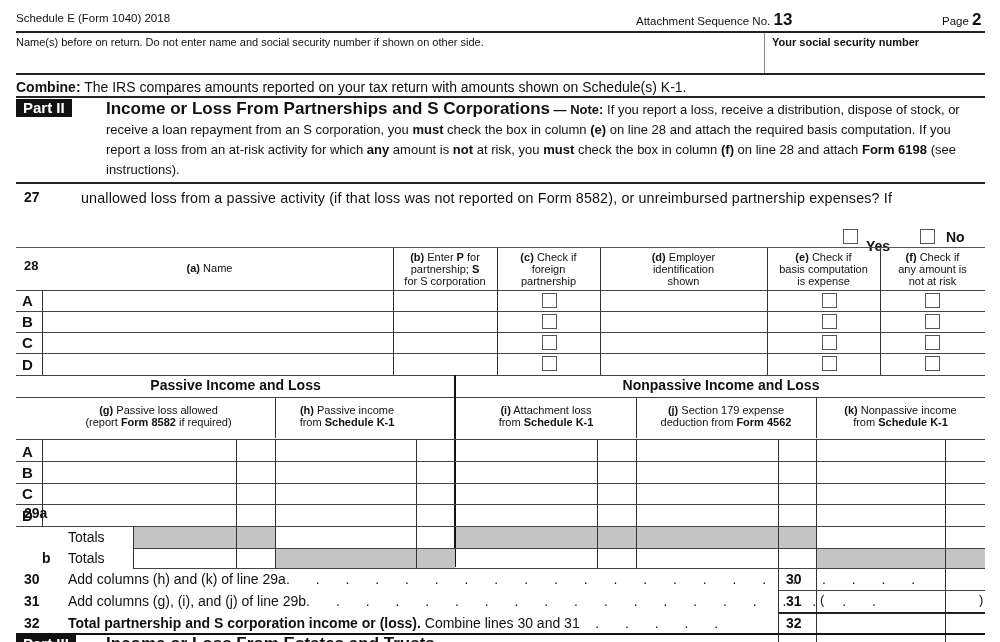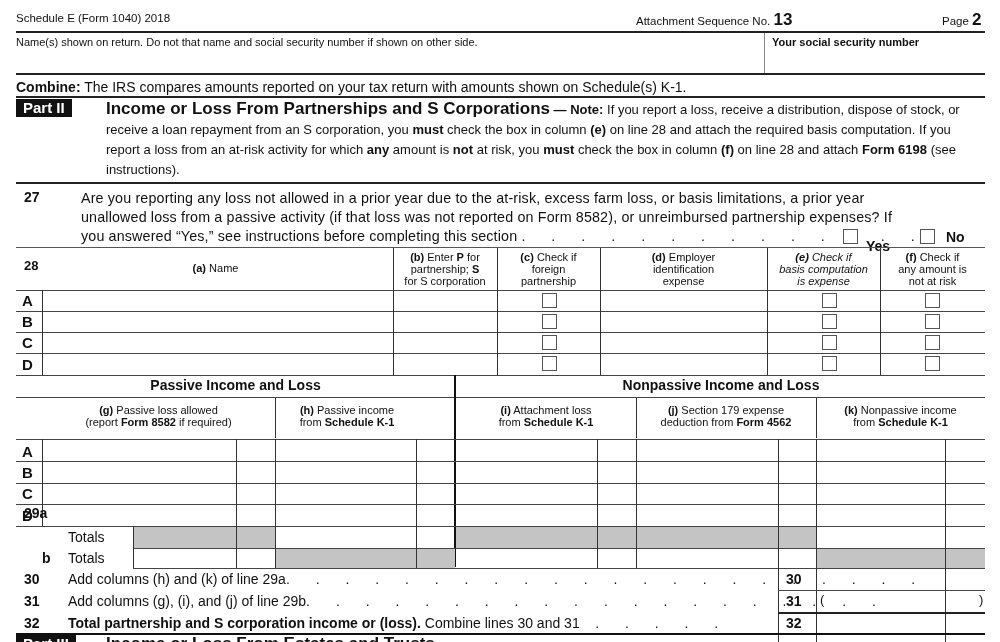--- a/index.html
+++ b/index.html
@@ -27,21 +27,21 @@
 <div class="abs" style="left:636px;top:10px;font-size:11.5px;text-align:right;">
   <span>Attachment Sequence No.</span>
   <span class="b" style="font-size:17px;">13</span>
 </div>
 <div class="abs" style="left:942px;top:10px;font-size:11.5px;">
   <span>Page</span>
   <span class="b" style="font-size:17px;">2</span>
 </div>
 <div class="hline" style="left:16px;top:31px;width:969px;height:2px;"></div>
 
-<div class="abs small" style="left:16px;top:36px;">Name(s) shown on return. Do not that name and social security number if shown on other side.</div>
+<div class="abs small" style="left:16px;top:36px;">Name(s) before on return. Do not enter name and social security number if shown on other side.</div>
 <input class="field" style="left: 16px; top: 50px; width: 745px; height: 22px;" value="">
 <div class="vline" style="left:764px;top:33px;width:1px;height:41px;background:#888;"></div>
 <div class="abs small b" style="left:772px;top:36px;">Your social security number</div>
 <input class="field" style="left: 772px; top: 50px; width: 210px; height: 22px;" value="">
 <div class="hline" style="left:16px;top:73px;width:969px;height:2px;"></div>
 
 <div class="abs" style="left:16px;top:79px;font-size:14px;">
   <span class="b">Combine:</span>
   <span>The IRS compares amounts reported on your tax return with amounts shown on Schedule(s) K-1.</span>
 </div>
@@ -66,44 +66,42 @@
   <span class="b">(f)</span>
   <span>on</span>
   <span>line 28 and attach</span>
   <span class="b">Form 6198</span>
   <span>(see instructions).</span>
 </div>
 <div class="hline" style="left:16px;top:182px;width:969px;height:2px;"></div>
 
 <div class="ln b" style="left:24px;top:189px;font-size:14px;">27</div>
 <div class="abs" style="left:81px;top:189px;width:905px;font-size:14.3px;line-height:19px;letter-spacing:0.15px;">
-  <div>Are you reporting any loss not allowed in a prior year due to the at-risk, excess farm loss, or basis limitations, a prior year</div>
   <div>unallowed loss from a passive activity (if that loss was not reported on Form 8582), or unreimbursed partnership expenses? If</div>
-  <div><span>you answered “Yes,” see instructions before completing this section</span> <span class="dots">. . . . . . . . . . . . . .</span></div>
 </div>
 <div class="cb" style="left:843px;top:229px;"></div>
 <div class="abs b" style="left:866px;top:238px;font-size:14px;">Yes</div>
 <div class="cb" style="left:920px;top:229px;"></div>
 <div class="abs b" style="left:946px;top:229px;font-size:14px;">No</div>
 <div class="hline" style="left:16px;top:247px;width:969px;height:1px;background:#555;"></div>
 
 <div class="ln b" style="left:24px;top:258px;font-size:13px;">28</div>
-<div class="colhead" style="left:40px;top:262px;width:351px;"><b>(a)</b> <span>Name</span></div>
+<div class="colhead" style="left:34px;top:262px;width:351px;"><b>(a)</b> <span>Name</span></div>
 <div class="colhead" style="left:393px;top:251px;width:104px;">
   <b>(b)</b> <span>Enter</span> <b>P</b> <span>for</span><br>
   <span>partnership;</span> <b>S</b><br>
   <span>for S corporation</span>
 </div>
 <div class="colhead" style="left:497px;top:251px;width:103px;">
   <b>(c)</b> <span>Check if</span><br><span>foreign</span><br><span>partnership</span>
 </div>
 <div class="colhead" style="left:600px;top:251px;width:167px;">
-  <b>(d)</b> <span>Employer</span><br><span>identification</span><br><span>expense</span>
-</div>
-<div class="colhead" style="left:767px;top:251px;width:113px;font-style:italic;">
+  <b>(d)</b> <span>Employer</span><br><span>identification</span><br><span>shown</span>
+</div>
+<div class="colhead" style="left:767px;top:251px;width:113px;">
   <b>(e)</b> <span>Check if</span><br><span>basis computation</span><br><span>is expense</span>
 </div>
 <div class="colhead" style="left:880px;top:251px;width:105px;">
   <b>(f)</b> <span>Check if</span><br><span>any amount is</span><br><span>not at risk</span>
 </div>
 
 <div class="hline" style="left:16px;top:290px;width:969px;height:1px;background:#444;"></div>
 <div class="hline" style="left:16px;top:311px;width:969px;height:1px;background:#444;"></div>
 <div class="hline" style="left:16px;top:332px;width:969px;height:1px;background:#444;"></div>
 <div class="hline" style="left:16px;top:353px;width:969px;height:1px;background:#444;"></div>

